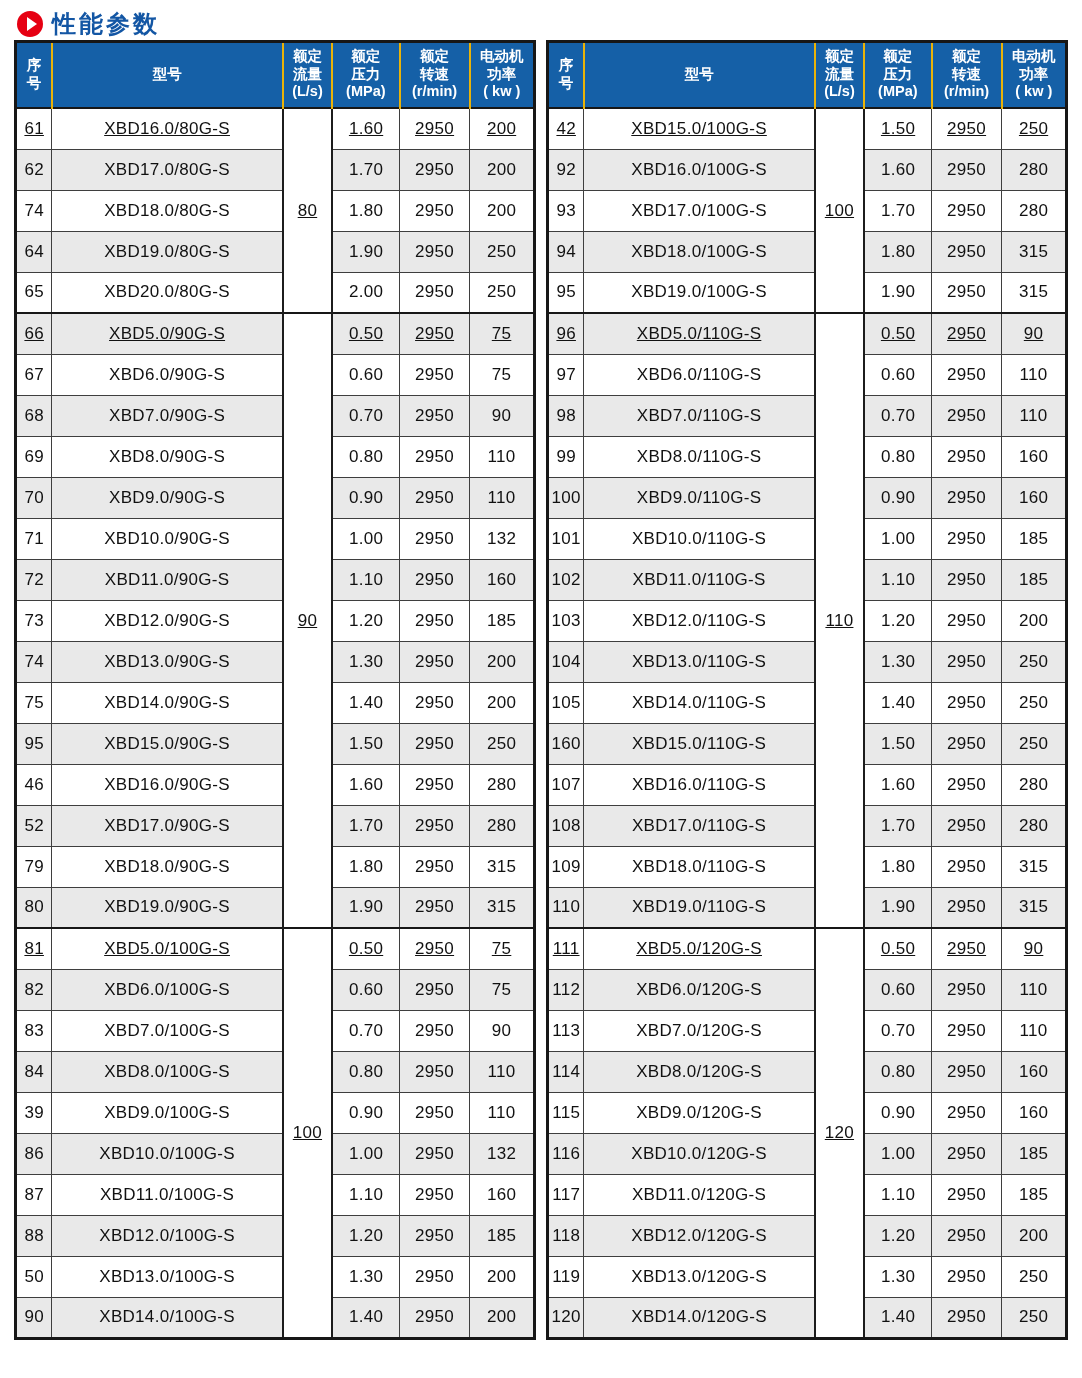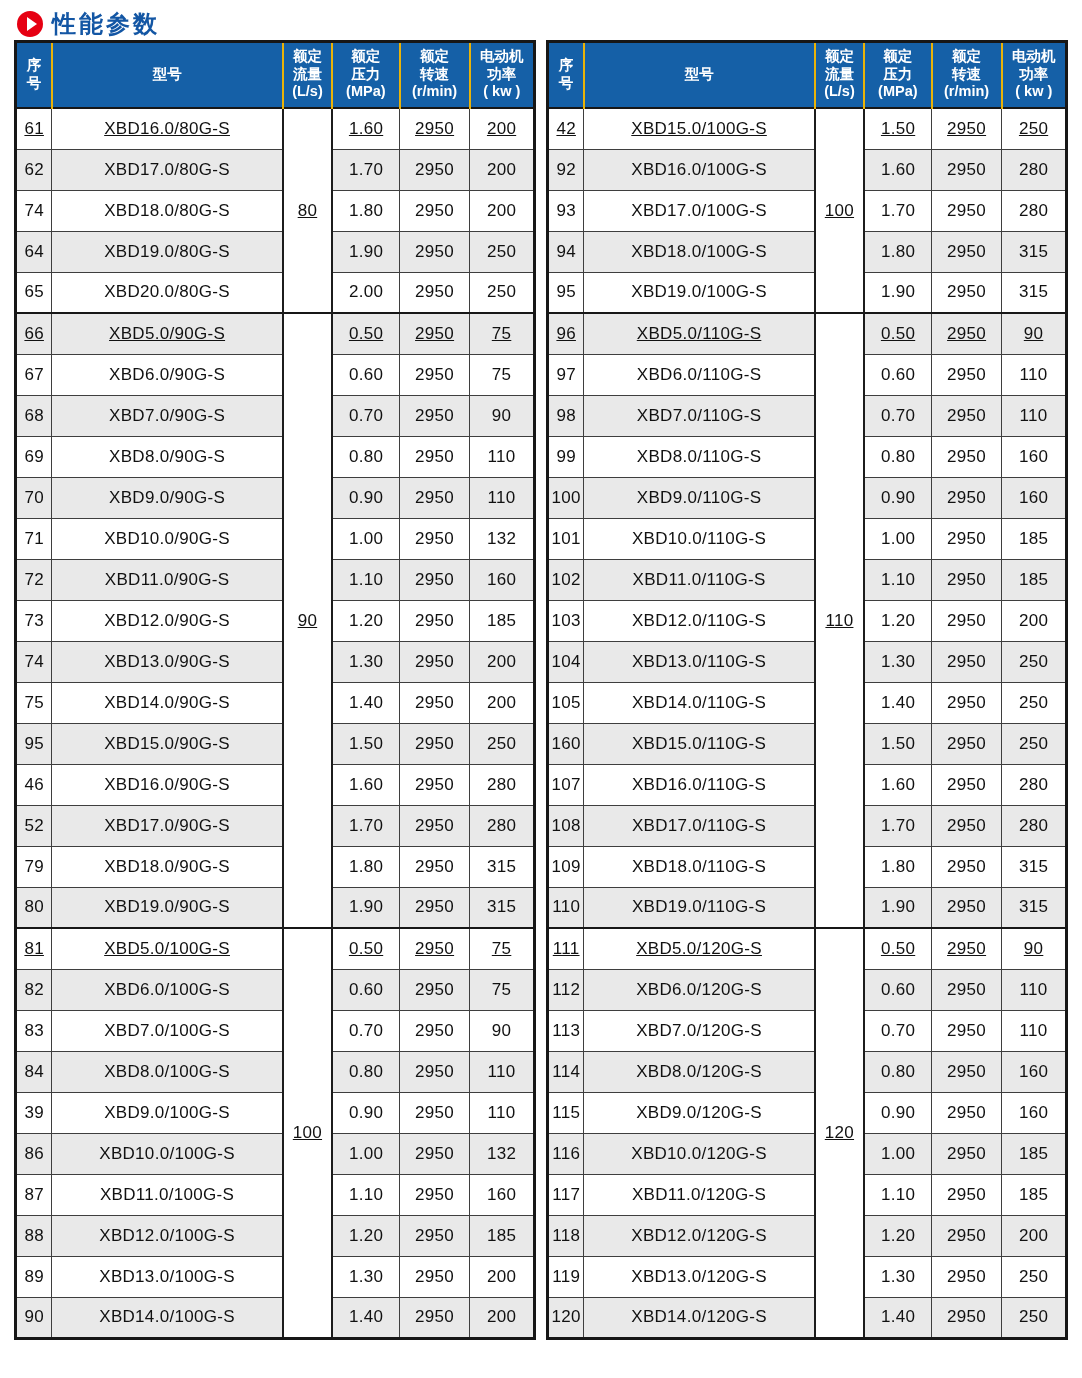--- a/index.html
+++ b/index.html
@@ -265,21 +265,21 @@
             <td>160</td>
           </tr>
           <tr class="alt">
             <td>88</td>
             <td>XBD12.0/100G-S</td>
             <td>1.20</td>
             <td>2950</td>
             <td>185</td>
           </tr>
           <tr>
-            <td>89</td>
+            <td>50</td>
             <td>XBD13.0/100G-S</td>
             <td>1.30</td>
             <td>2950</td>
             <td>200</td>
           </tr>
           <tr class="alt">
             <td>90</td>
             <td>XBD14.0/100G-S</td>
             <td>1.40</td>
             <td>2950</td>

